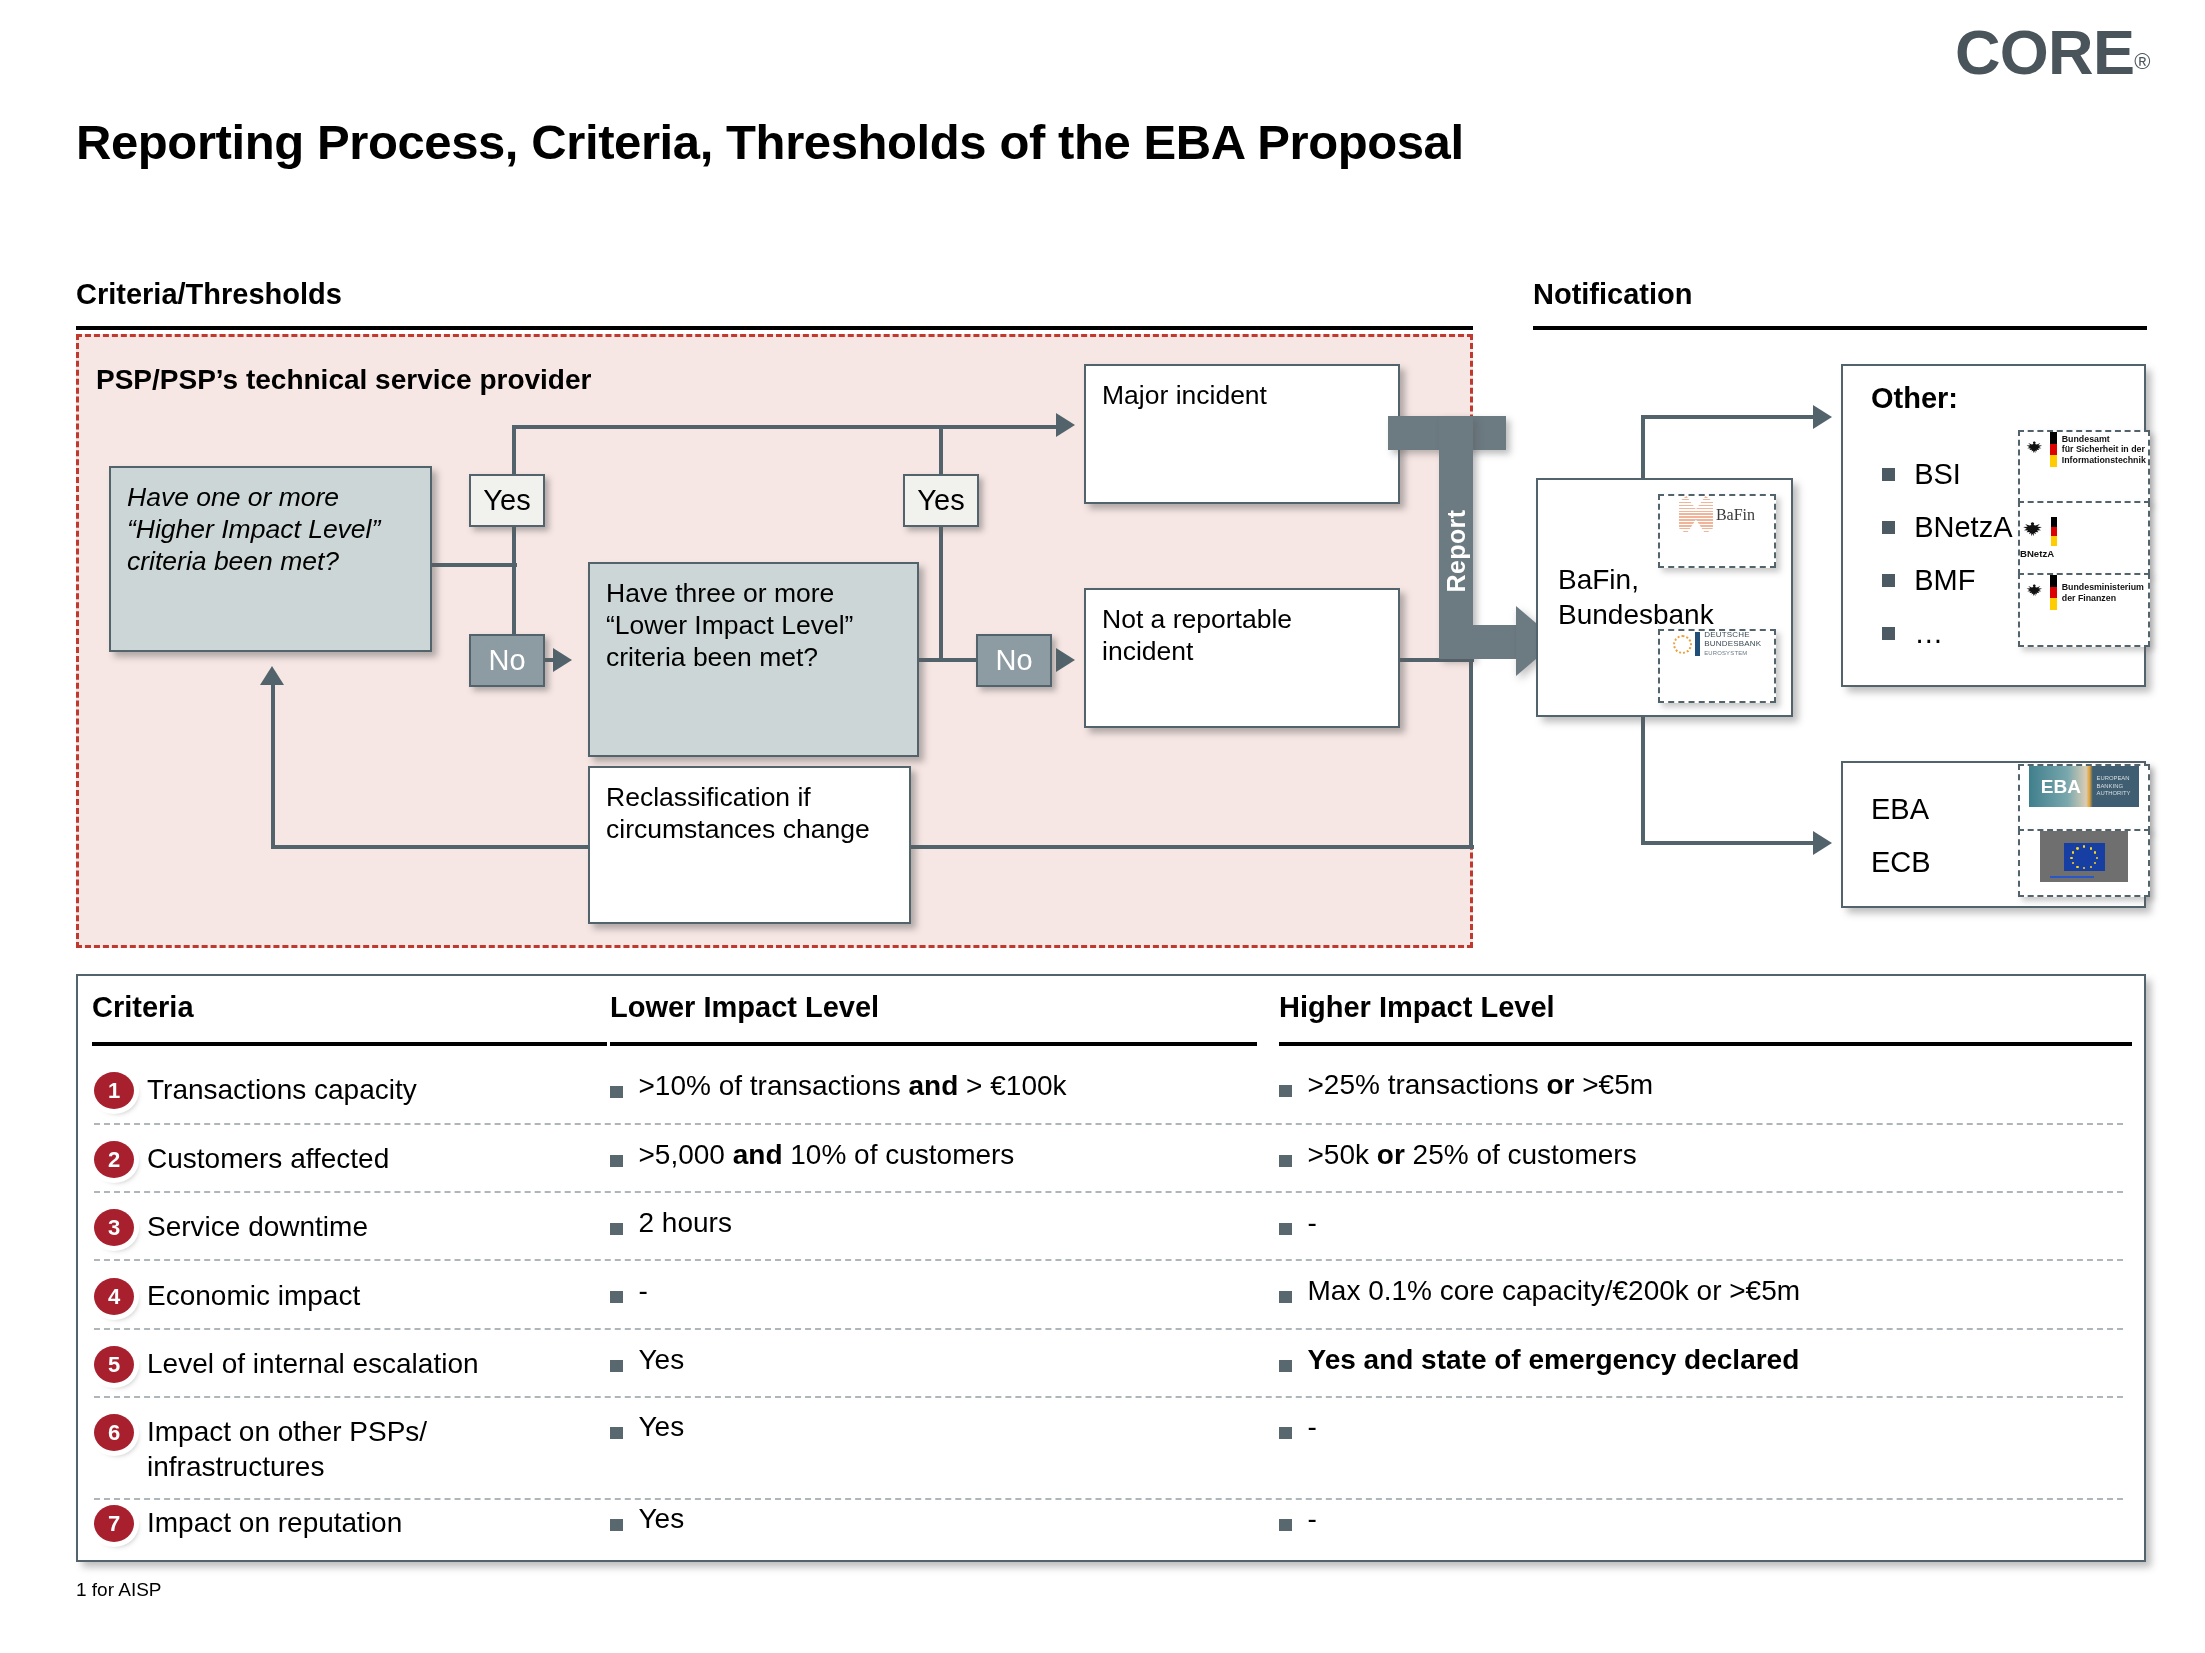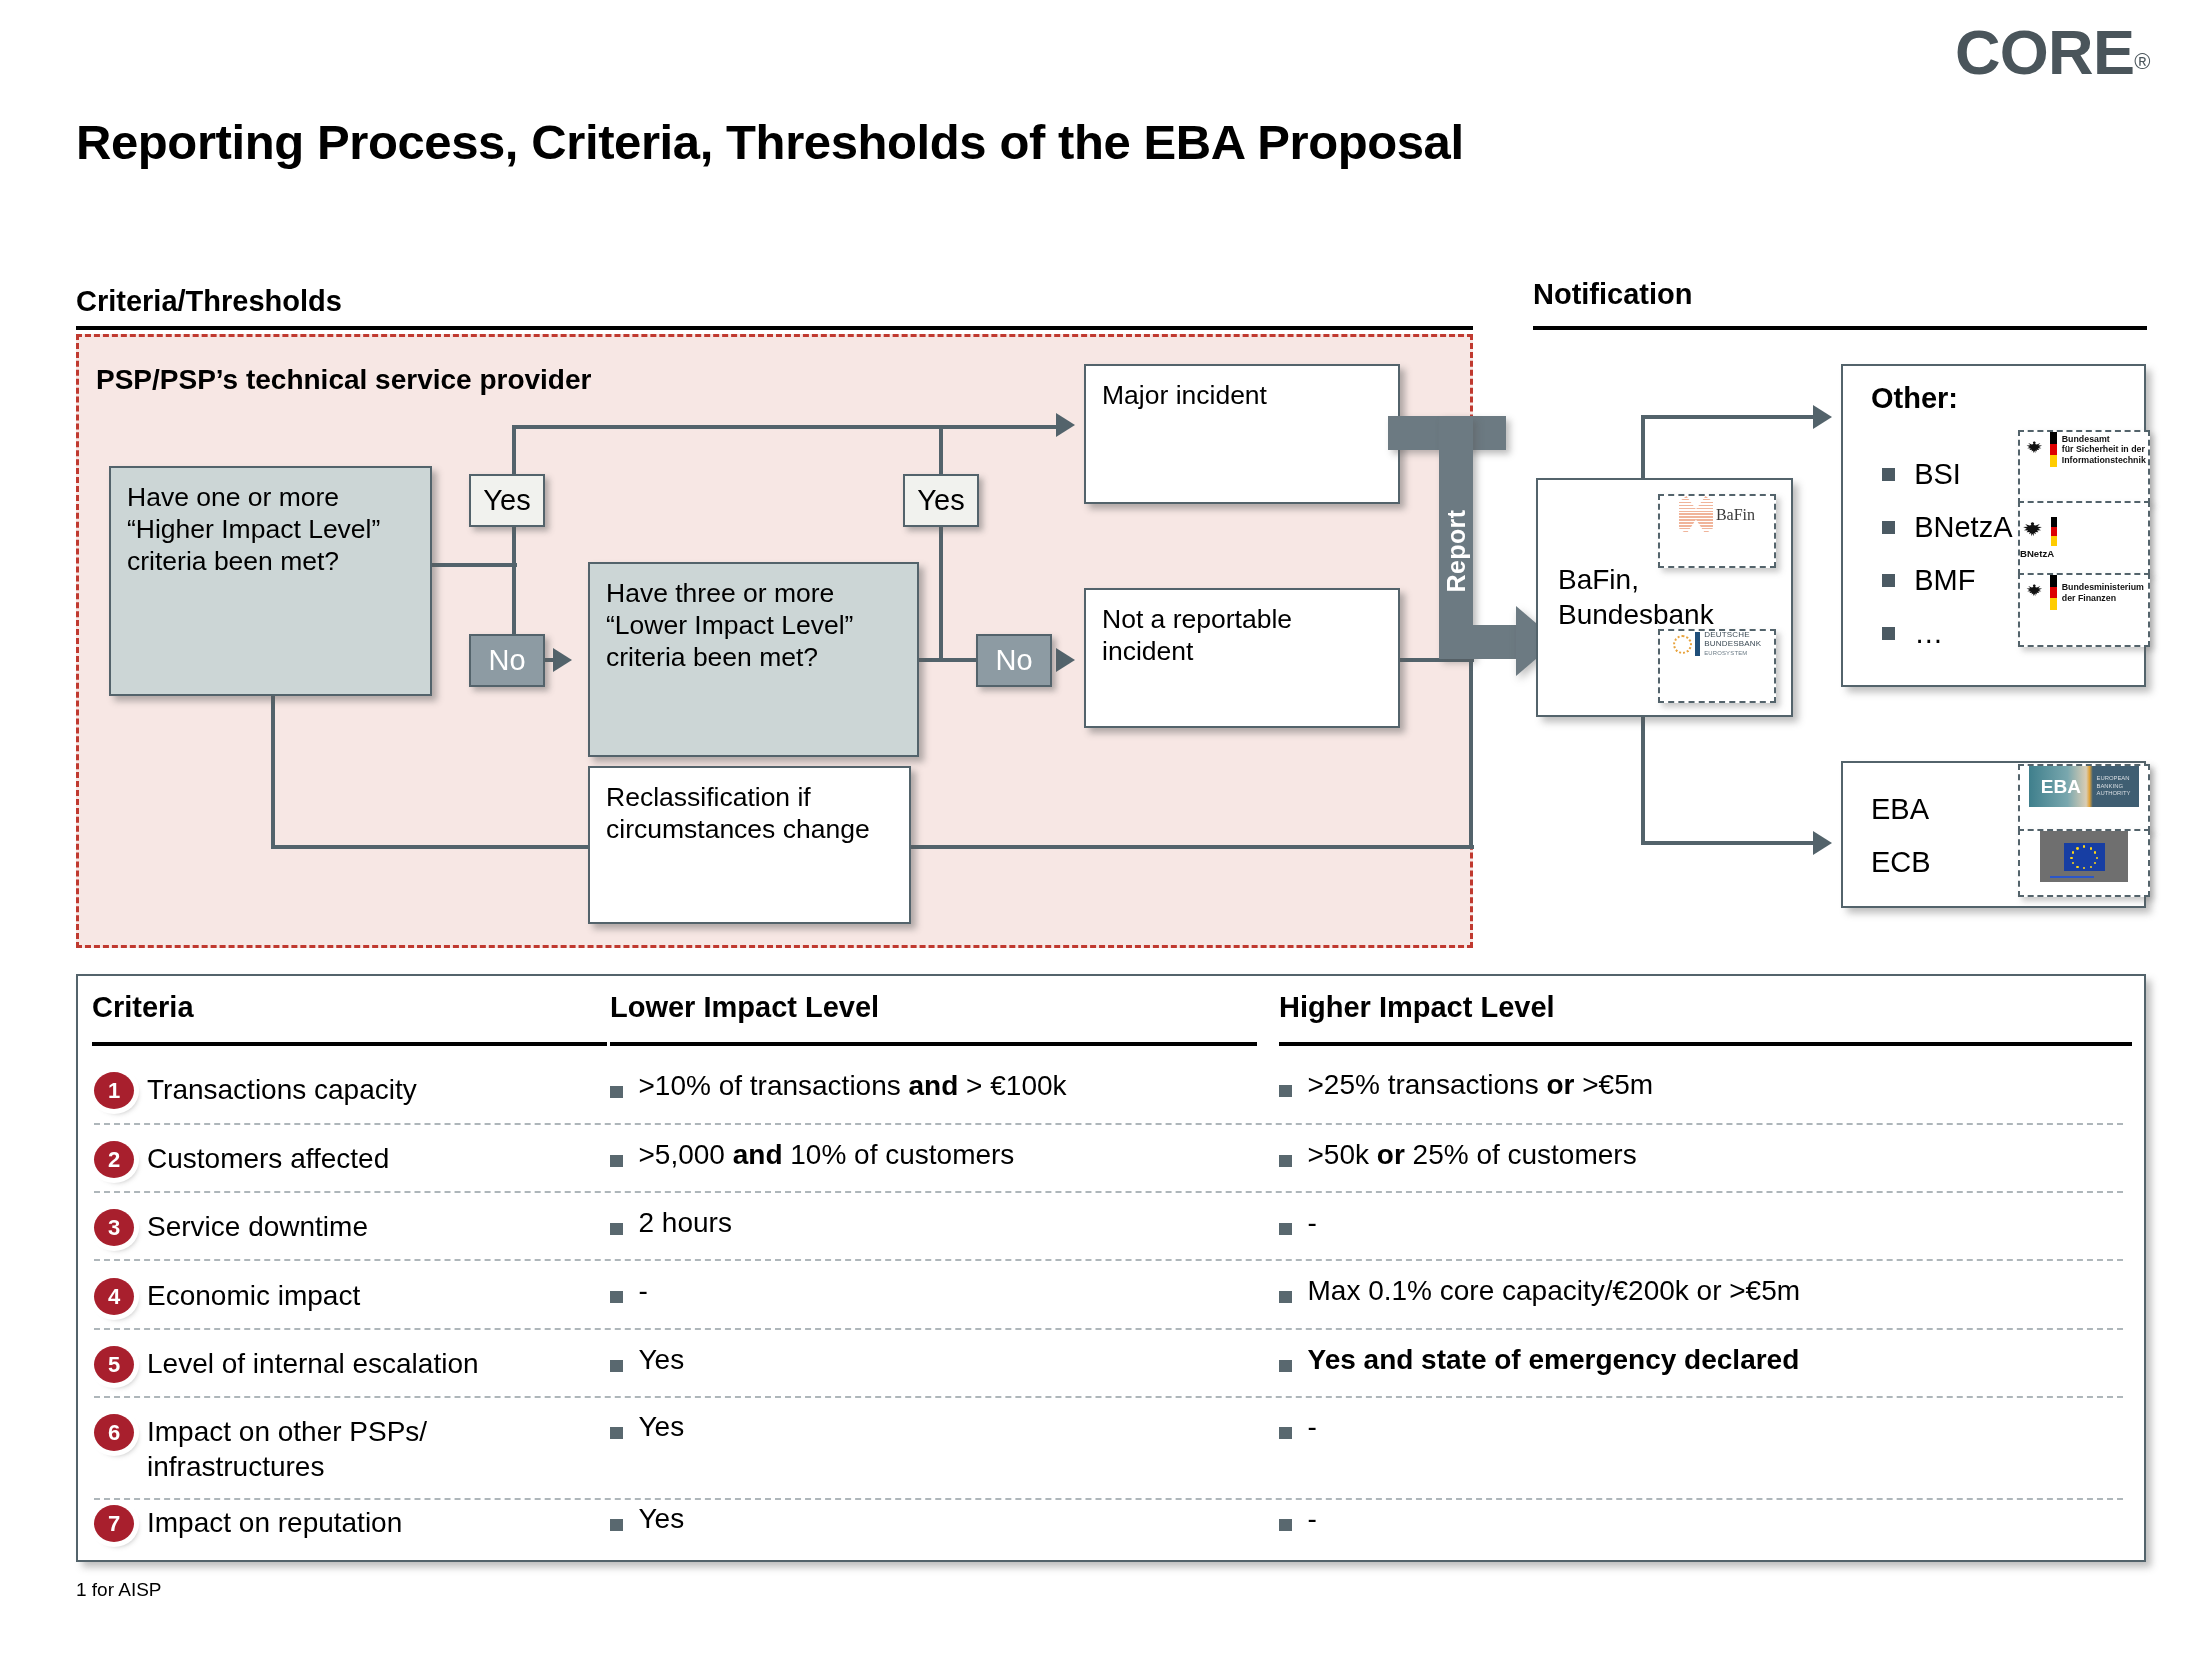--- a/index.html
+++ b/index.html
@@ -22,21 +22,21 @@
 
   
   #title {
     left:76px; top:114px; width:1911px;
     font-size:49px; font-weight:bold; color:#000;
     letter-spacing:-0.4px; white-space:nowrap;
   }
 
   
   .sec-head { font-size:29px; font-weight:bold; color:#000; }
-  #h-criteria { left:76px; top:278px;margin-top:7px; }
+  #h-criteria { left:76px; top:278px; }
   #h-notif    { left:1533px; top:278px; }
   .sec-rule { height:3.7px; background:#000; }
   #rule-criteria { left:76px; top:326px; width:1397px; }
   #rule-notif    { left:1533px; top:326px; width:614px; }
 
   
   #psp-panel {
     left:76px; top:334px; width:1397px; height:614px;
     background:#f7e7e4; border:3.7px dashed #c0392f;
   }
@@ -47,21 +47,21 @@
   
   .fbox {
     border:2.2px solid #53636b;
     box-shadow:5.1px 5.1px 6.6px rgba(90,90,90,0.45);
     font-size:26.5px; line-height:32px; color:#000;
     padding:13.2px 16px; overflow:hidden;
   }
   .fbox.gray  { background:#ccd6d6; }
   .fbox.white { background:#ffffff; }
 
-  #box-higher { left:109px; top:466px;  width:323px; height:230px; }
+  #box-higher { left:109px; top:466px;  width:323px; height:186px;font-style:italic; }
   #box-lower  { left:588px; top:562px;  width:331px; height:195px; }
   #box-major  { left:1084px; top:364px; width:316px; height:140px; }
   #box-notrep { left:1084px; top:588px; width:316px; height:140px; }
   #box-reclass{ left:588px; top:766px; width:323px; height:158px; background:#fff;
                 border:2.2px solid #53636b; box-shadow:5.1px 5.1px 6.6px rgba(90,90,90,0.45);
                 font-size:26.5px; line-height:32px; padding:13.2px 16px; }
 
   
   .lbl {
     border:2.2px solid #53636b;

